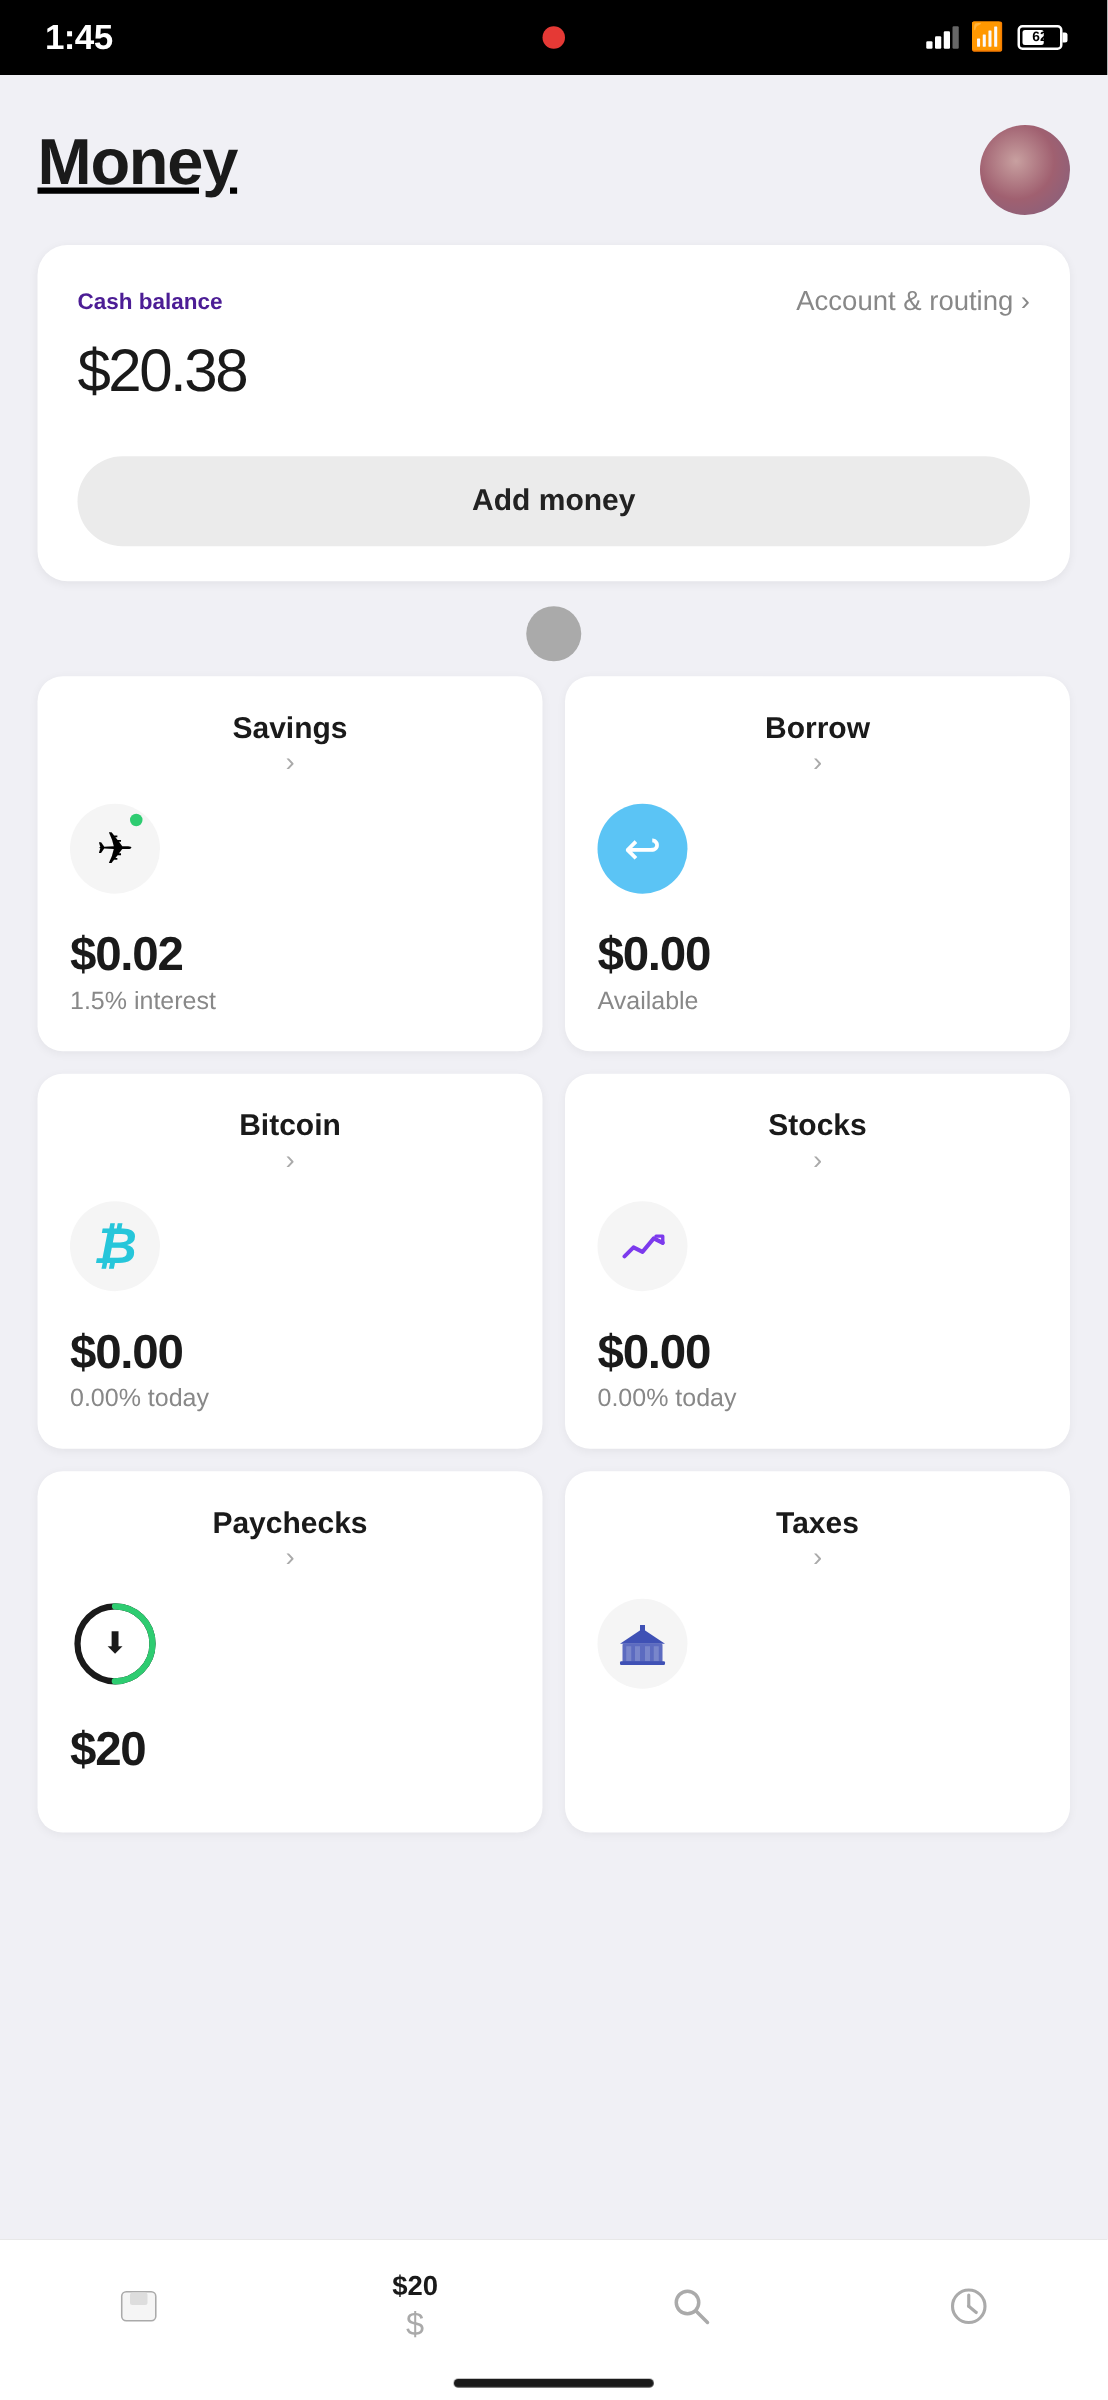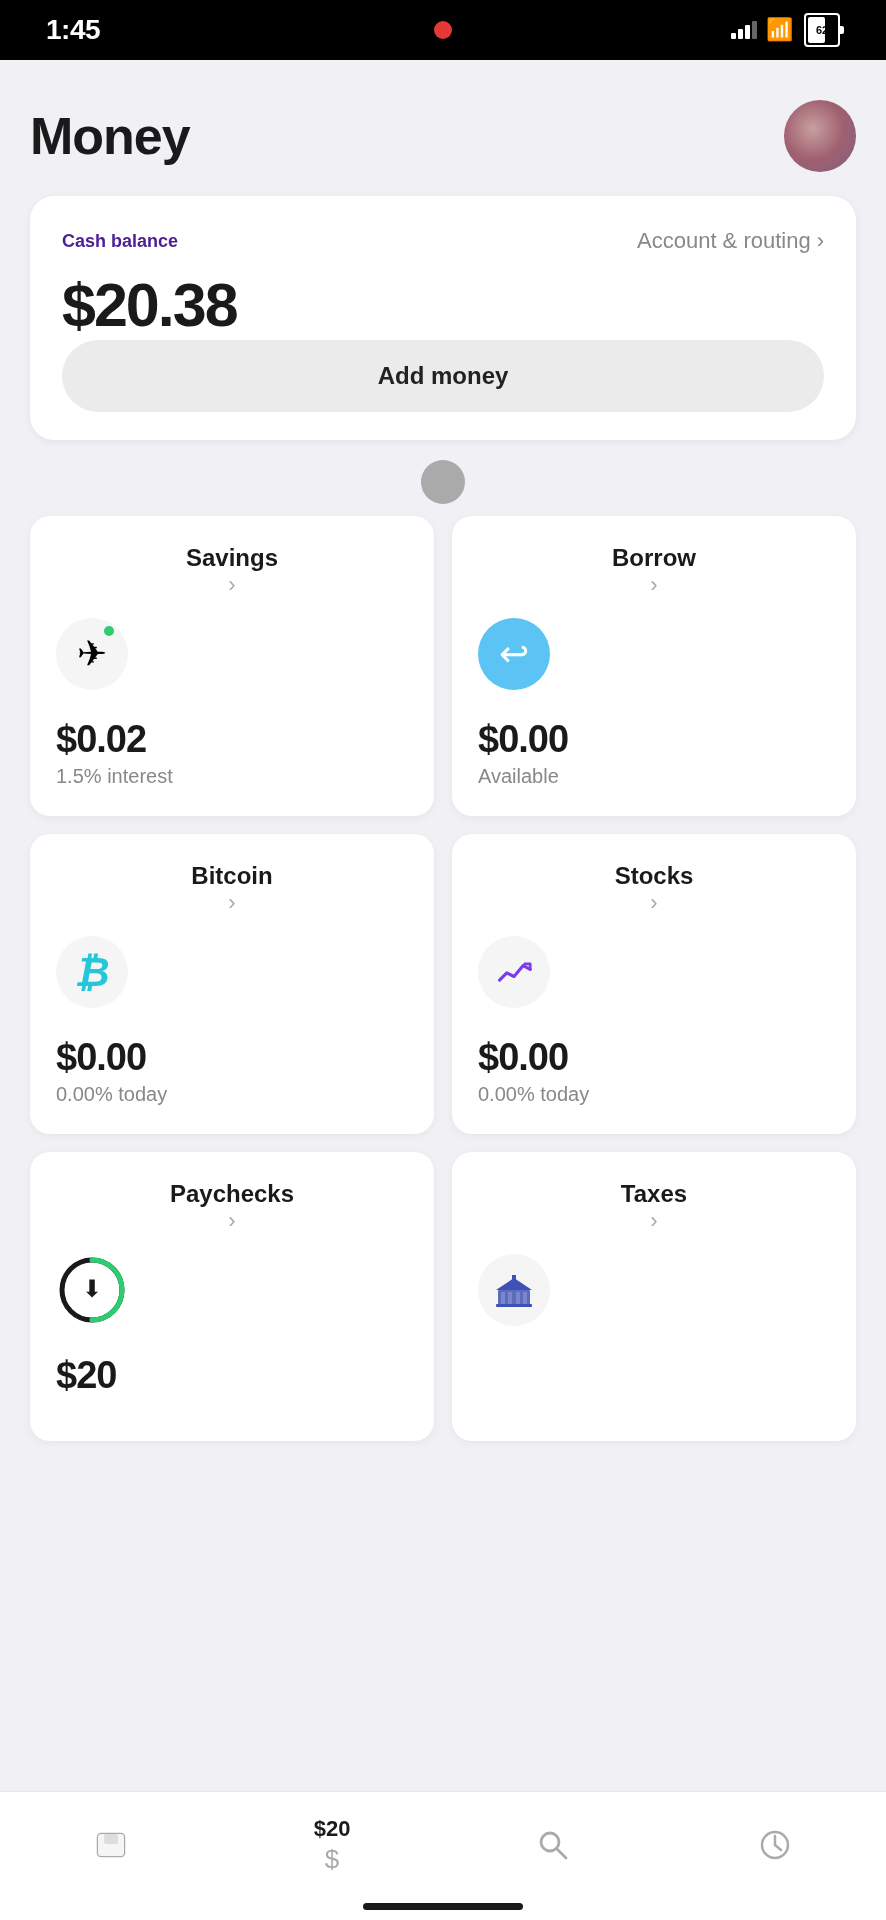--- a/index.html
+++ b/index.html
@@ -13,21 +13,21 @@
       overflow-x: hidden;
     }
 
     
     .status-bar {
       background: #000;
       height: 60px;
       display: flex;
       align-items: center;
       justify-content: space-between;
-      padding: 0 46px;
+      padding: 0 36px;
       position: relative;
     }
     .status-time {
       color: #fff;
       font-size: 28px;
       font-weight: 600;
       letter-spacing: -0.5px;
     }
     .status-notch {
       position: absolute;
@@ -65,21 +65,21 @@
       width: 5px;
       border-radius: 1px;
     }
     .wifi-icon {
       font-size: 22px;
     }
     .battery-icon {
       border: 2px solid #fff;
       border-radius: 4px;
       width: 36px;
-      height: 34px;
+      height: 20px;
       position: relative;
       display: flex;
       align-items: center;
       padding: 2px;
     }
     .battery-icon::after {
       content: '';
       position: absolute;
       right: -6px;
       top: 50%;
@@ -107,22 +107,22 @@
     
     .app-content {
       padding: 20px 30px 0;
       background: #f0f0f5;
     }
 
     
     .header {
       display: flex;
       justify-content: space-between;
-      align-items: center;
       padding: 20px 0 24px;
+      text-decoration: underline;
     }
     .page-title {
       font-size: 52px;
       font-weight: 700;
       color: #1a1a1a;
       letter-spacing: -1px;
     }
     .avatar {
       width: 72px;
       height: 72px;
@@ -151,24 +151,25 @@
       color: #4c1d95;
     }
     .account-routing-link {
       display: flex;
       align-items: center;
       gap: 6px;
       color: #888;
       font-size: 22px;
     }
     .cash-amount {
-      font-size: 61px;
-      font-weight: 700;
+      font-size: 48px;
+      font-weight: 400;
       color: #1a1a1a;
       letter-spacing: -2px;
+      margin-bottom: 40px;
     }
     .cash-actions {
       display: flex;
       gap: 16px;
     }
     .action-btn {
       flex: 1;
       background: #ebebeb;
       border: none;
       border-radius: 50px;

